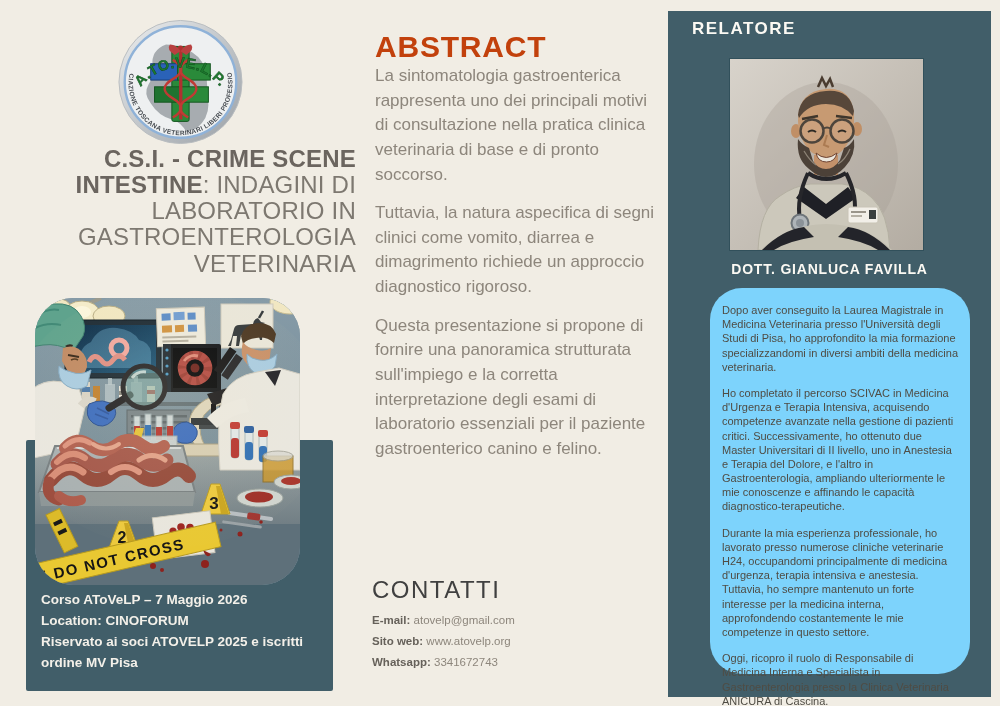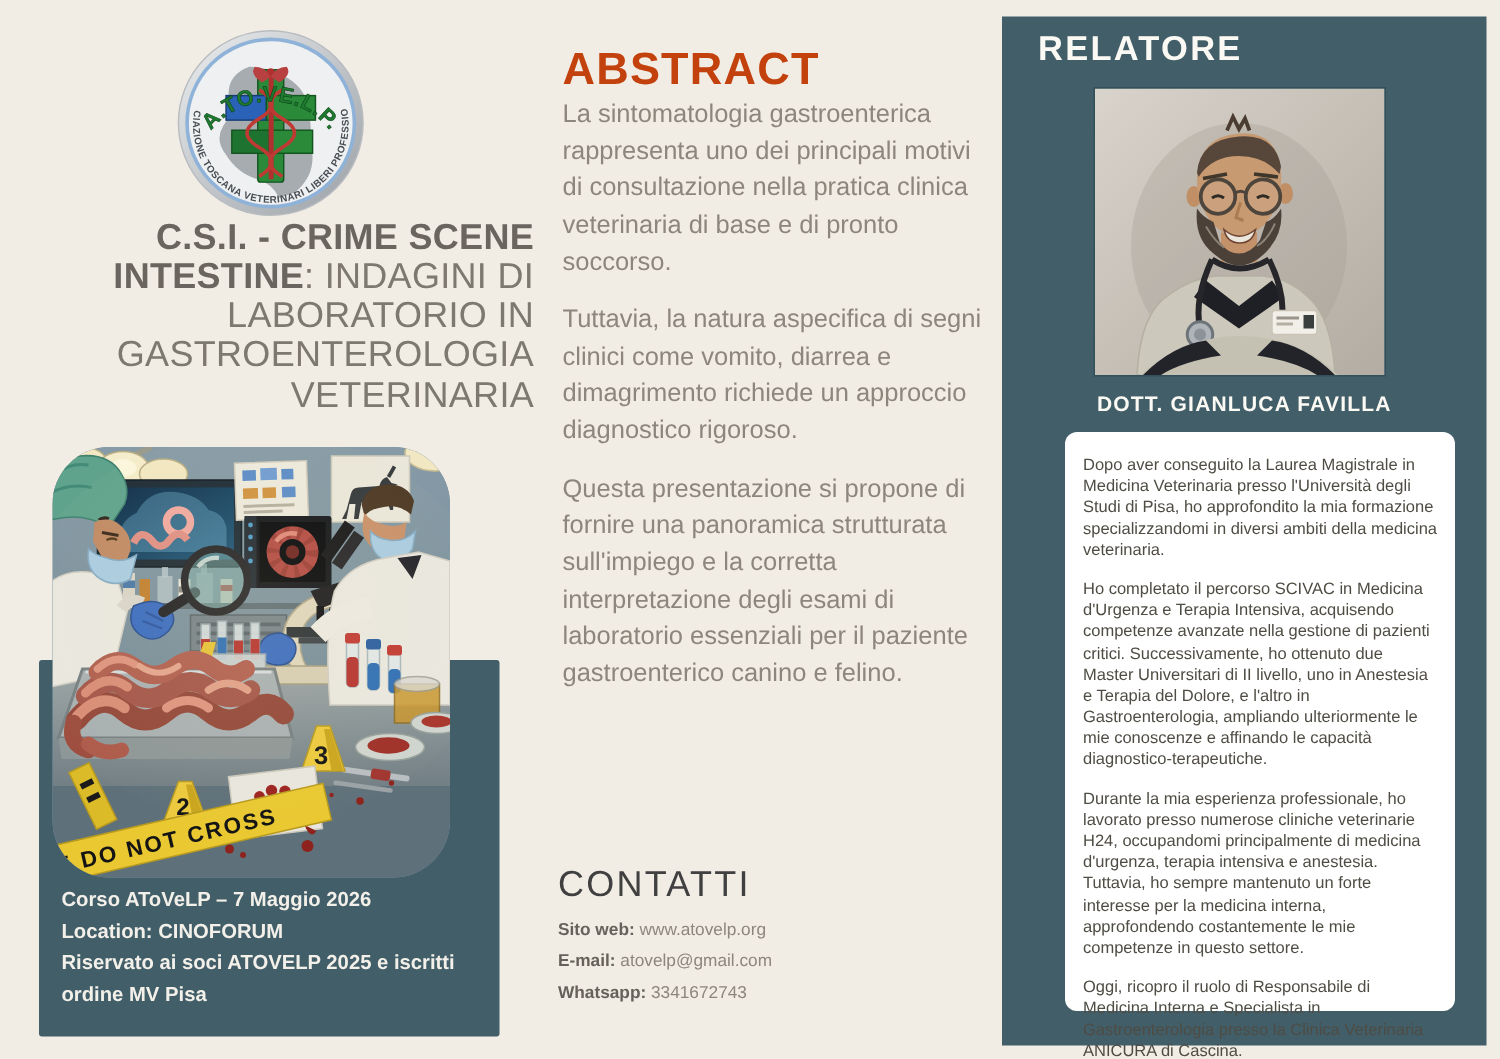--- a/index.html
+++ b/index.html
@@ -54,33 +54,33 @@
   #contacts{left:372px;top:610px;width:270px;font-size:11.5px;line-height:1.82;color:#8d867c;}
   #contacts .lbl{font-weight:700;color:#66615a;}
 
   
   #right-panel{
     left:668px;top:11px;width:323px;height:686px;
     background:#415e69;
   }
   #relatore-heading{
     position:absolute;left:24px;top:8px;margin:0;
-    color:#fbf9f3;font-size:23px;font-weight:800;letter-spacing:1.5px;
+    color:#fbf9f3;font-size:17px;font-weight:800;letter-spacing:1.5px;
   }
   #speaker-photo{
     position:absolute;left:62px;top:48px;width:193px;height:191px;
     overflow:hidden;background:#c9c3ba;outline:1px solid #31505b;
   }
   #speaker-name{
     position:absolute;left:0;top:250px;width:100%;text-align:center;
     color:#fbf9f3;font-size:14px;font-weight:700;letter-spacing:.8px;
   }
   #bio-card{
     position:absolute;left:42px;top:277px;width:260px;height:386px;
-    background:#ffffff;border-radius:8px;box-sizing:border-box;
+    background:#7dd3fc;border-radius:32px;box-sizing:border-box;
     padding:15px 12px;
     color:#4f4c44;font-size:11px;line-height:1.29;
   }
   #bio-card p{margin:0 0 12px 0;}
 </style>
 </head>
 <body>
 
 <div class="abs" id="logo">
   <svg width="125" height="126" viewBox="0 0 130 130">
@@ -395,22 +395,22 @@
 
 <h2 class="abs" id="abstract-heading">ABSTRACT</h2>
 <div class="abs" id="abstract-body">
   <p>La sintomatologia gastroenterica rappresenta uno dei principali motivi di consultazione nella pratica clinica veterinaria di base e di pronto soccorso.</p>
   <p>Tuttavia, la natura aspecifica di segni clinici come vomito, diarrea e dimagrimento richiede un approccio diagnostico rigoroso.</p>
   <p>Questa presentazione si propone di fornire una panoramica strutturata sull'impiego e la corretta interpretazione degli esami di laboratorio essenziali per il paziente gastroenterico canino e felino.</p>
 </div>
 
 <h2 class="abs" id="contacts-heading">CONTATTI</h2>
 <div class="abs" id="contacts">
+  <div><span class="lbl">E-mail:</span> <span>atovelp@gmail.com</span></div>
   <div><span class="lbl">Sito web:</span> <span>www.atovelp.org</span></div>
-  <div><span class="lbl">E-mail:</span> <span>atovelp@gmail.com</span></div>
   <div><span class="lbl">Whatsapp:</span> <span>3341672743</span></div>
 </div>
 
 <div class="abs" id="right-panel">
   <h2 id="relatore-heading">RELATORE</h2>
 
   <div id="speaker-photo">
     <svg width="193" height="191" viewBox="0 0 193 191">
       <defs>
         <linearGradient id="wallp" x1="0" y1="0" x2="1" y2="1">

